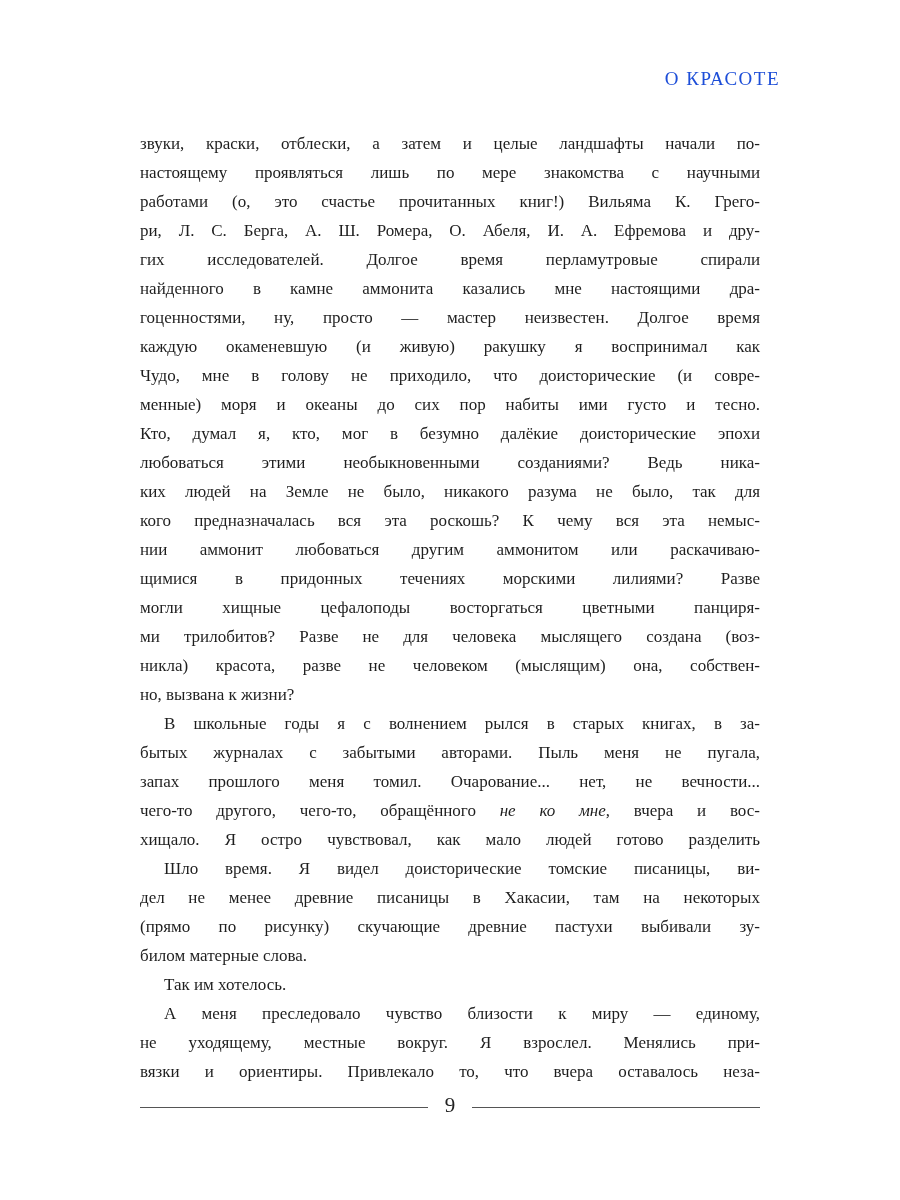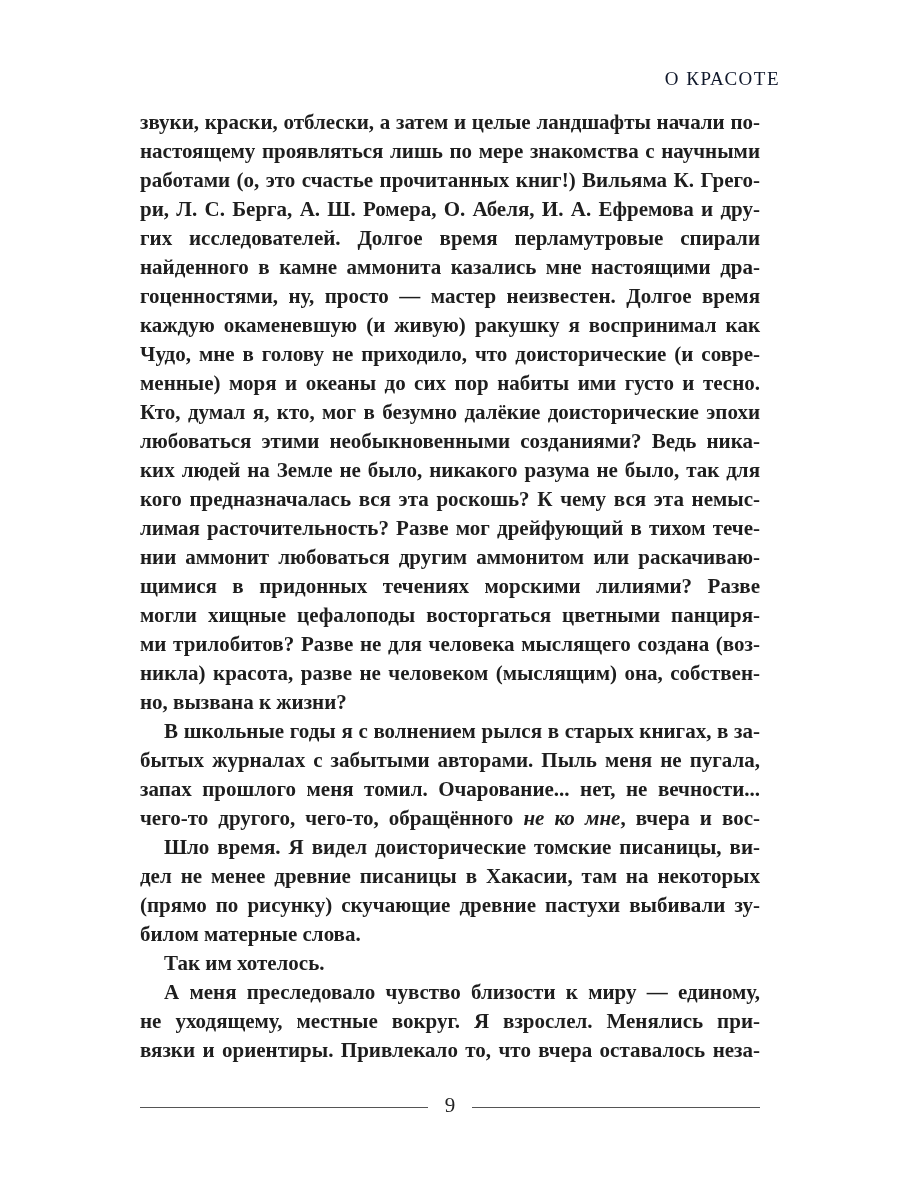--- a/index.html
+++ b/index.html
@@ -1,20 +1,20 @@
 <!DOCTYPE html>
 <html><head>
 <meta charset="utf-8">
 <style>
   html, body { margin:0; padding:0; background:#ffffff; }
   body { width:900px; height:1200px; position:relative; overflow:hidden;
          font-family:"Liberation Serif","DejaVu Serif",serif; color:#1e1e1e; }
   .running-head { position:absolute; top:68px; right:120px; font-size:19px;
-                  letter-spacing:1.5px; color:#0f172a; }
-  .body-text { position:absolute; left:140px; top:108px; width:620px; font-size:21px; line-height:29px;font-weight:bold; }
+                  letter-spacing:1.5px; color:#1d4ed8; }
+  .body-text { position:absolute; left:140px; top:129px; width:620px; font-size:17px; line-height:29px; }
   .line { display:block; height:29px; white-space:nowrap; text-align:justify; text-align-last:justify; }
   .line.last { text-align-last:left; }
   .line.indent { padding-left:24px; }
   .line .it { font-style:italic;margin-top:29px; }
   .footer { position:absolute; left:140px; top:1093px; width:620px; height:30px; }
   .rule { position:absolute; top:14px; height:1px; background:#555; }
   .rule.left { left:0; width:288px; }
   .rule.right { right:0; width:288px; }
   .page-num { position:absolute; left:0; width:620px; top:0; text-align:center; font-size:21px; color:#222; }
 </style>
@@ -31,31 +31,31 @@
   <span class="line">гих исследователей. Долгое время перламутровые спирали</span>
   <span class="line">найденного в камне аммонита казались мне настоящими дра-</span>
   <span class="line">гоценностями, ну, просто — мастер неизвестен. Долгое время</span>
   <span class="line">каждую окаменевшую (и живую) ракушку я воспринимал как</span>
   <span class="line">Чудо, мне в голову не приходило, что доисторические (и совре-</span>
   <span class="line">менные) моря и океаны до сих пор набиты ими густо и тесно.</span>
   <span class="line">Кто, думал я, кто, мог в безумно далёкие доисторические эпохи</span>
   <span class="line">любоваться этими необыкновенными созданиями? Ведь ника-</span>
   <span class="line">ких людей на Земле не было, никакого разума не было, так для</span>
   <span class="line">кого предназначалась вся эта роскошь? К чему вся эта немыс-</span>
-  <span class="line">лимая расточительность? Разве мог дрейфующий в тихом тече-</span>
   <span class="line">нии аммонит любоваться другим аммонитом или раскачиваю-</span>
   <span class="line">щимися в придонных течениях морскими лилиями? Разве</span>
   <span class="line">могли хищные цефалоподы восторгаться цветными панциря-</span>
   <span class="line">ми трилобитов? Разве не для человека мыслящего создана (воз-</span>
   <span class="line">никла) красота, разве не человеком (мыслящим) она, собствен-</span>
   <span class="line last">но, вызвана к жизни?</span>
   <span class="line indent">В школьные годы я с волнением рылся в старых книгах, в за-</span>
   <span class="line">бытых журналах с забытыми авторами. Пыль меня не пугала,</span>
   <span class="line">запах прошлого меня томил. Очарование... нет, не вечности...</span>
   <span class="line"><span>чего-то другого, чего-то, обращённого </span><span class="it">не ко мне</span><span>, вчера и вос-</span></span>
+  <span class="line">хищало. Я остро чувствовал, как мало людей готово разделить</span>
   <span class="line indent">Шло время. Я видел доисторические томские писаницы, ви-</span>
   <span class="line">дел не менее древние писаницы в Хакасии, там на некоторых</span>
   <span class="line">(прямо по рисунку) скучающие древние пастухи выбивали зу-</span>
   <span class="line last">билом матерные слова.</span>
   <span class="line indent last">Так им хотелось.</span>
   <span class="line indent">А меня преследовало чувство близости к миру — единому,</span>
   <span class="line">не уходящему, местные вокруг. Я взрослел. Менялись при-</span>
   <span class="line">вязки и ориентиры. Привлекало то, что вчера оставалось неза-</span>
 </div>
 

